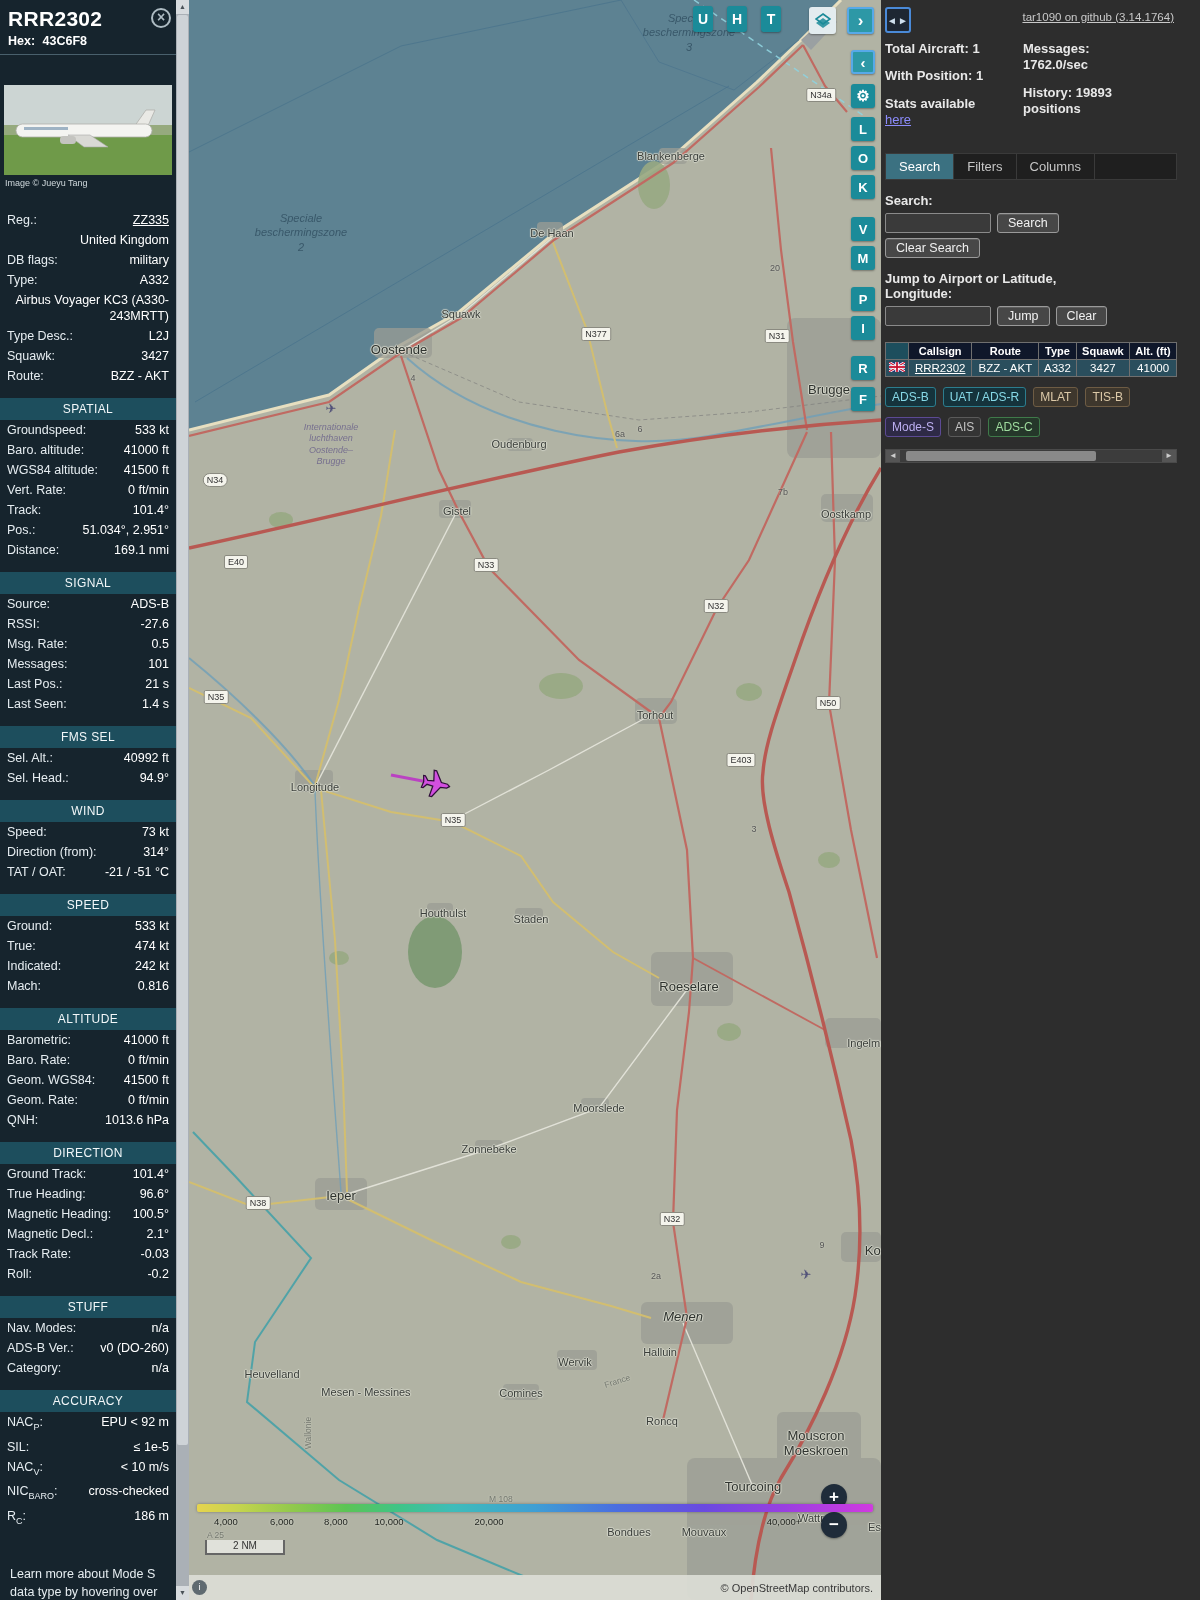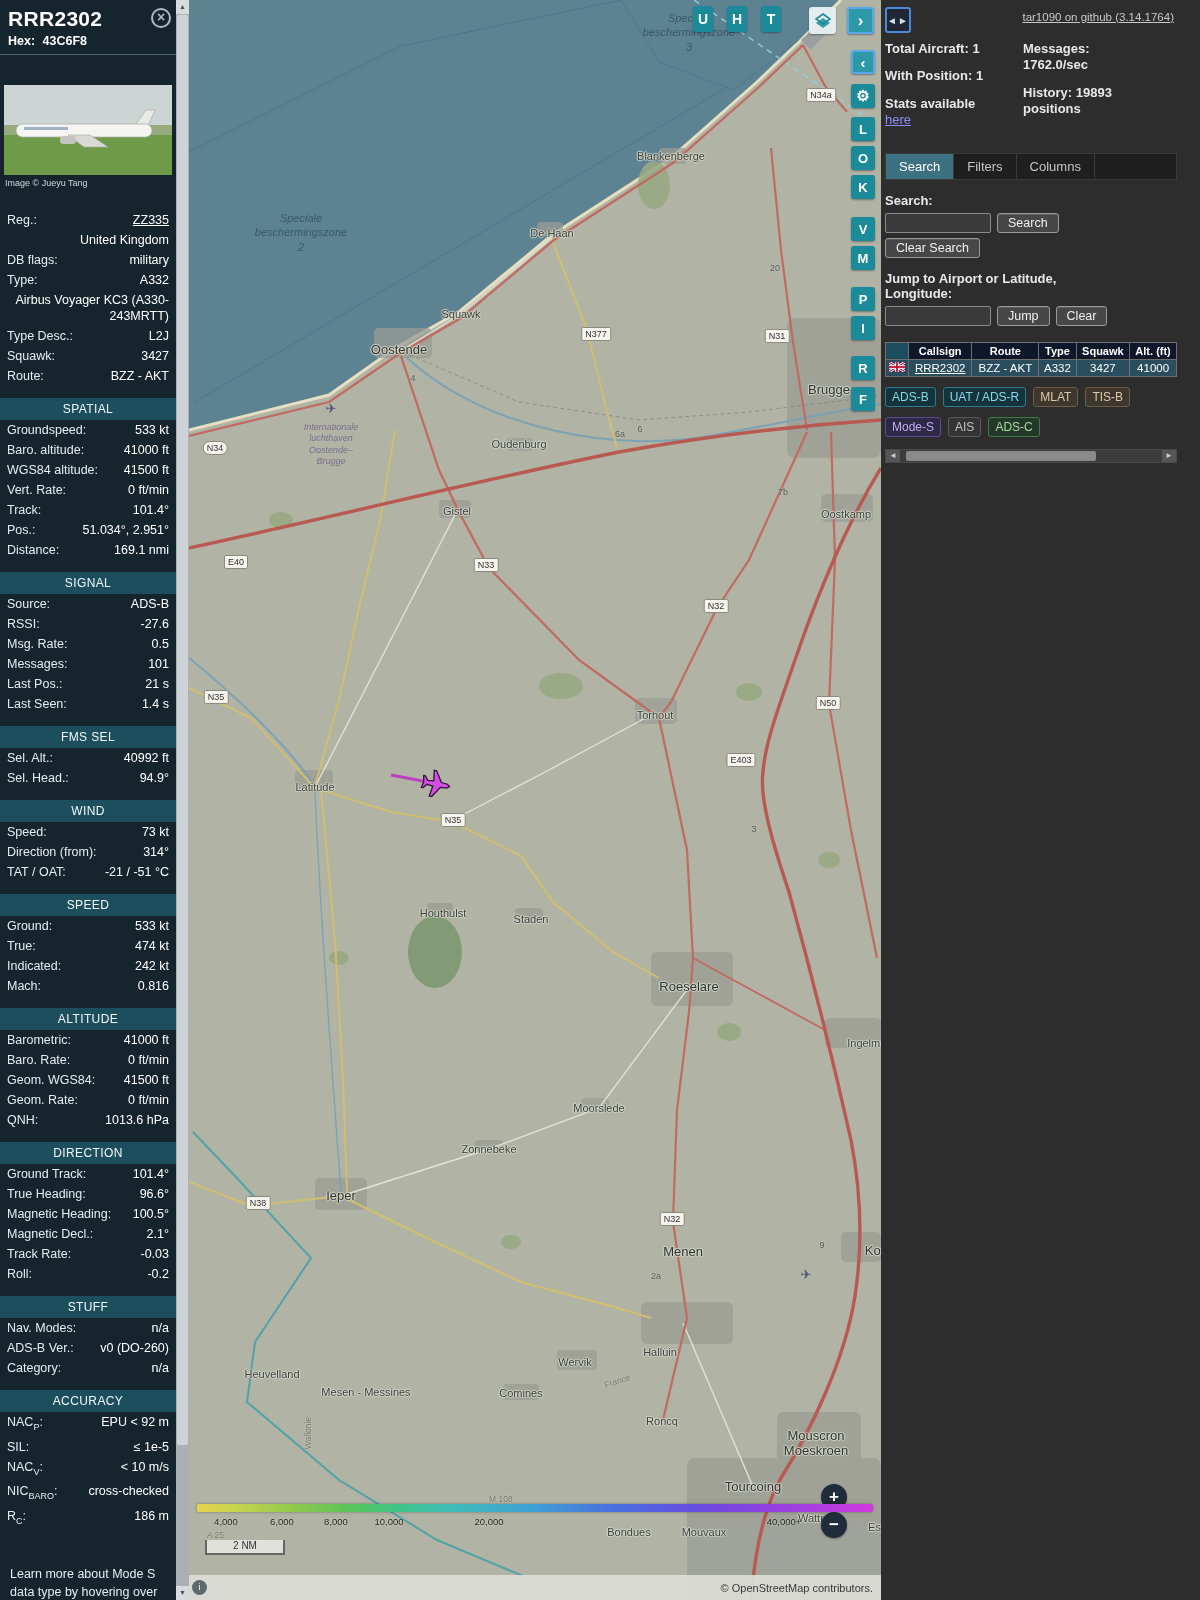--- a/index.html
+++ b/index.html
@@ -443,30 +443,30 @@
     <div id="map-labels">
         <div class="town" style="left: 482px; top: 156px;">Blankenberge</div>
         <div class="town" style="left: 363px; top: 233px;">De Haan</div>
         <div class="town" style="left: 272px; top: 314px;">Squawk</div>
         <div class="town city" style="left: 210px; top: 350px;">Oostende</div>
         <div class="town city" style="left: 640px; top: 390px;">Brugge</div>
         <div class="town" style="left: 330px; top: 444px;">Oudenburg</div>
         <div class="town" style="left: 268px; top: 511px;">Gistel</div>
         <div class="town" style="left: 657px; top: 514px;">Oostkamp</div>
         <div class="town" style="left: 466px; top: 715px;">Torhout</div>
-        <div class="town" style="left: 126px; top: 787px;">Latitude</div>
+        <div class="town" style="left: 126px; top: 787px;">Longitude</div>
         <div class="town" style="left: 254px; top: 913px;">Houthulst</div>
         <div class="town" style="left: 342px; top: 919px;">Staden</div>
         <div class="town city" style="left: 500px; top: 987px;">Roeselare</div>
         <div class="town" style="left: 690px; top: 1043px;">Ingelmunster</div>
         <div class="town" style="left: 410px; top: 1108px;">Moorslede</div>
         <div class="town" style="left: 300px; top: 1149px;">Zonnebeke</div>
         <div class="town city" style="left: 152px; top: 1196px;">Ieper</div>
         <div class="town city" style="left: 696px; top: 1251px;">Kortrijk</div>
-        <div class="town city" style="left: 494px; top: 1252px;">Menen</div>
+        <div class="town city" style="left: 494px; top: 1317px; font-style: italic;">Menen</div>
         <div class="town" style="left: 471px; top: 1352px;">Halluin</div>
         <div class="town" style="left: 386px; top: 1362px;">Wervik</div>
         <div class="town" style="left: 83px; top: 1374px;">Heuvelland</div>
         <div class="town" style="left: 177px; top: 1392px;">Mesen - Messines</div>
         <div class="town" style="left: 332px; top: 1393px;">Comines</div>
         <div class="town" style="left: 473px; top: 1421px;">Roncq</div>
         <div class="town city" style="left: 627px; top: 1444px;">Mouscron
 Moeskroen</div>
         <div class="town city" style="left: 564px; top: 1487px;">Tourcoing</div>
         <div class="town" style="left: 632px; top: 1518px;">Wattrelos</div>
@@ -481,21 +481,21 @@
 3</div>
         <div class="airport-label" style="left: 142px; top: 444px;">Internationale
 luchthaven
 Oostende–
 Brugge</div>
         <div class="airport-plane" style="left: 142px; top: 408px;">✈</div>
         <div class="airport-plane" style="left: 617px; top: 1274px;">✈</div>
         <div class="shield" style="left: 632px; top: 95px;">N34a</div>
         <div class="shield" style="left: 407px; top: 334px;">N377</div>
         <div class="shield" style="left: 588px; top: 336px;">N31</div>
-        <div class="shield" style="left: 26px; top: 448px; border-radius: 7px;">N34</div>
+        <div class="shield" style="left: 26px; top: 480px; border-radius: 7px;">N34</div>
         <div class="shield" style="left: 47px; top: 562px;">E40</div>
         <div class="shield" style="left: 297px; top: 565px;">N33</div>
         <div class="shield" style="left: 527px; top: 606px;">N32</div>
         <div class="shield" style="left: 27px; top: 697px;">N35</div>
         <div class="shield" style="left: 639px; top: 703px;">N50</div>
         <div class="shield" style="left: 552px; top: 760px;">E403</div>
         <div class="shield" style="left: 264px; top: 820px;">N35</div>
         <div class="shield" style="left: 69px; top: 1203px;">N38</div>
         <div class="shield" style="left: 483px; top: 1219px;">N32</div>
         <div class="exitnum" style="left: 224px; top: 378px;">4</div>

